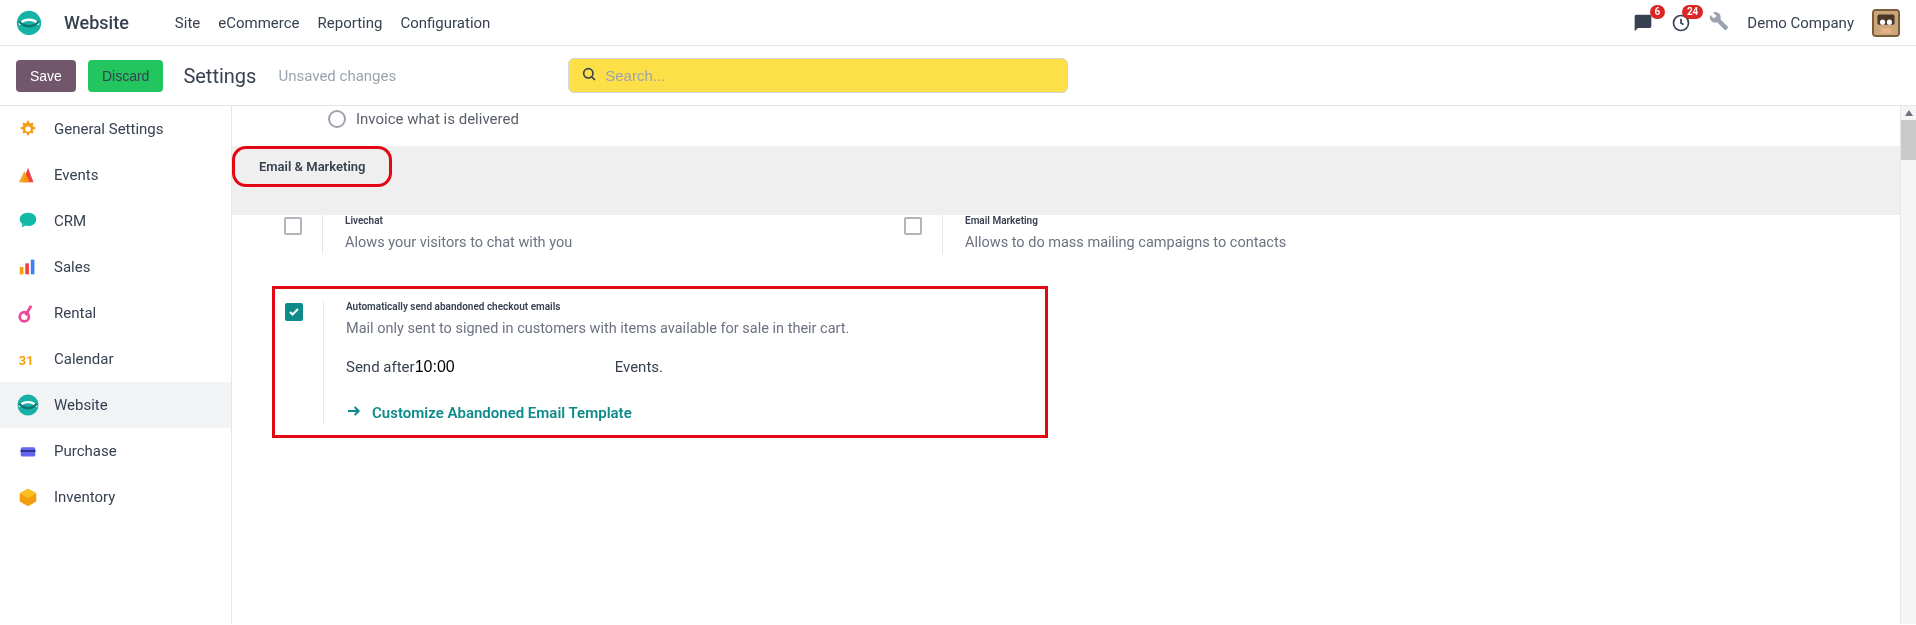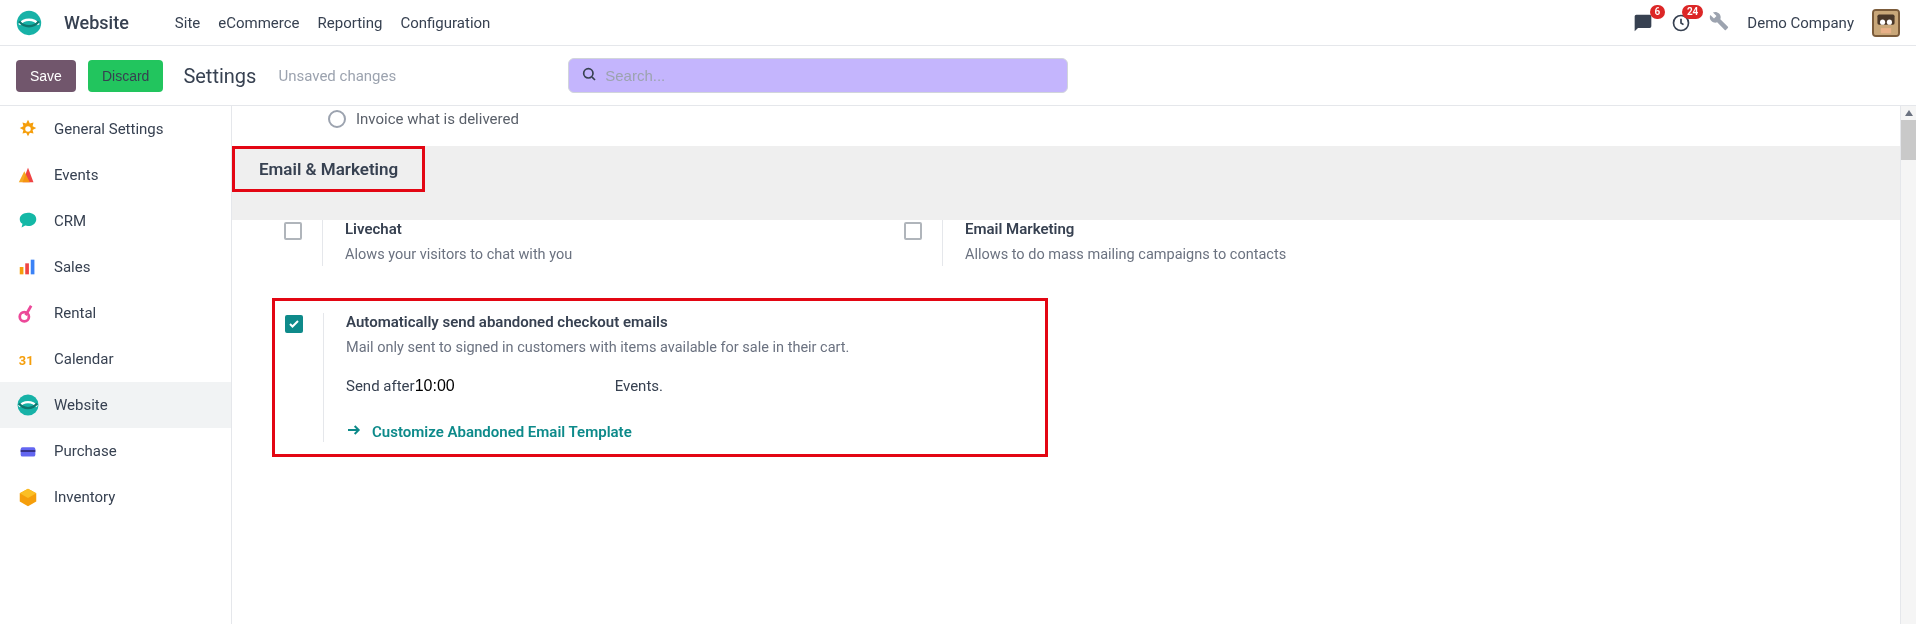--- a/index.html
+++ b/index.html
@@ -49,21 +49,21 @@
     background: #22c55e; color: #374151; border: none;
     padding: 8px 14px; border-radius: 4px; font-size: 14px;
     cursor: pointer;
   }
   .page-title { font-size: 20px; color: #374151; margin-left: 8px; font-weight: 400 }
   .unsaved { font-size: 15px; color: #9ca3af; margin-left: 10px; }
   .searchbox {
     display: flex; align-items: center; gap: 8px;
     margin-left: 160px;
     border: 1px solid #d1d5db; border-radius: 6px;
-    padding: 7px 12px; width: 500px; background: #c4b5fd;
+    padding: 7px 12px; width: 500px; background: #fde047;
   }
   .searchbox input {
     border: none; outline: none; font-size: 15px; color:#374151;
     flex: 1; background: transparent;
   }
   .searchbox input::placeholder { color: #9ca3af; }
 
   
   .body { display: flex; height: calc(625px - 46px - 60px - 1px); }
   .sidebar {
@@ -87,42 +87,43 @@
   .truncated-row {
     display:flex; align-items:flex-end; gap:10px;
     padding: 4px 0 18px 96px;
     color: #595f69;
     font-size: 15px;
   }
 
   .section-header {
     background: #efefef;
     padding: 12px 30px;
-    font-size: 17px; font-weight: 600; color: #374151;
+    font-size: 13px; font-weight: 600; color: #374151;
     margin-bottom: 28px;
+    border-radius: 14px;
   }
   .red-outline-header { border: 3px solid #e30613; display:inline-block; padding: 10px 24px; margin-left:0; }
   .section-header-wrap { background:#efefef; }
 
   .settings-row {
     display: flex; gap: 60px; padding: 0 44px 32px 52px;
   }
   .setting {
     display: flex; gap: 18px; width: 560px;
   }
   .setting-check { width: 20px; padding-top: 2px; }
   .checkbox {
     width: 18px; height: 18px; border: 2px solid #b0b5bb; border-radius: 2px; background:#fff;
     display:inline-flex; align-items:center; justify-content:center;
   }
   .checkbox.checked { background: #0e8a8a; border-color: #0e8a8a; }
   .checkbox.checked svg { display:block; }
   .checkbox svg { display:none; }
   .setting-body { border-left: 1px solid #e5e7eb; padding-left: 22px; flex:1 }
-  .setting-title { font-weight: 600; color: #374151; font-size: 15px; margin-bottom: 6px; }
+  .setting-title { font-weight: 600; color: #374151; font-size: 10px; margin-bottom: 6px; }
   .setting-desc { color: #6b7280; font-size: 14.5px; line-height: 1.5; }
 
   .red-outline-box {
     border: 3px solid #e30613;
     margin: 0 0 0 40px;
     padding: 12px 10px 12px 10px;
     width: 776px;
   }
 
   .send-after-row { margin-top: 18px; font-size: 15px; color:#374151; display:flex; align-items:baseline; gap:0; }

